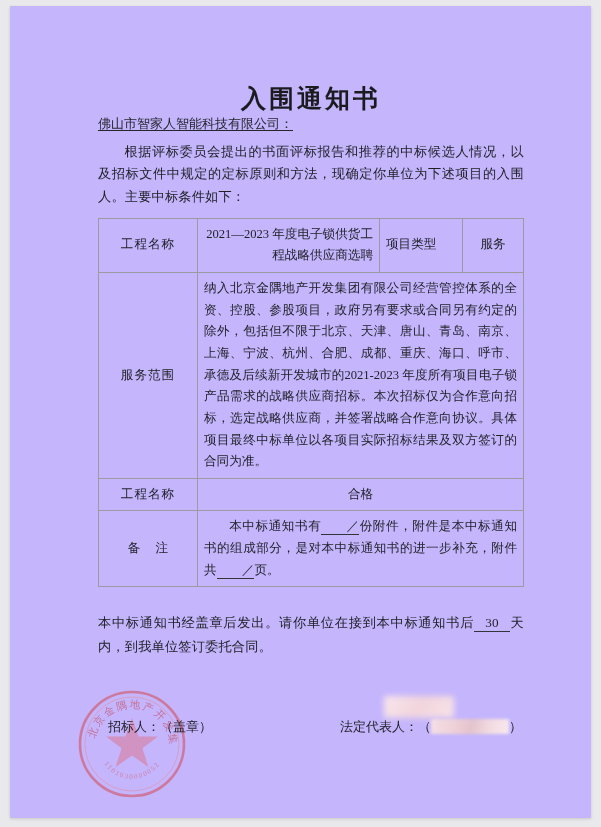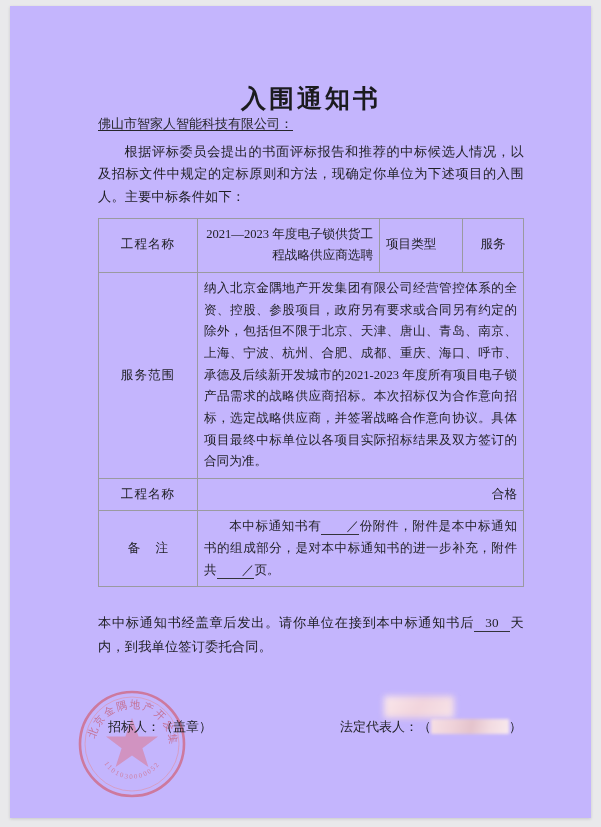--- a/index.html
+++ b/index.html
@@ -76,21 +76,21 @@
   }
   td.lbl {
     width: 86px;
     text-align: center;
     letter-spacing: 1px;
   }
   td.lbl.spaced { letter-spacing: 6px; text-indent: 6px; text-align: center; }
   td.val-wrap {
     text-align: right;
   }
-  td.ctr { text-align: right; }
+  td.ctr { text-align: center; }
   td.typ-lbl { width: 70px; text-align: left; }
   td.typ-val { width: 48px; text-align: center; }
   td.scope {
     text-align: justify;
     line-height: 1.76;
     padding: 7px 8px;
     font-size: 12.4px;
     margin-top: 10px;
   }
   td.remark {

